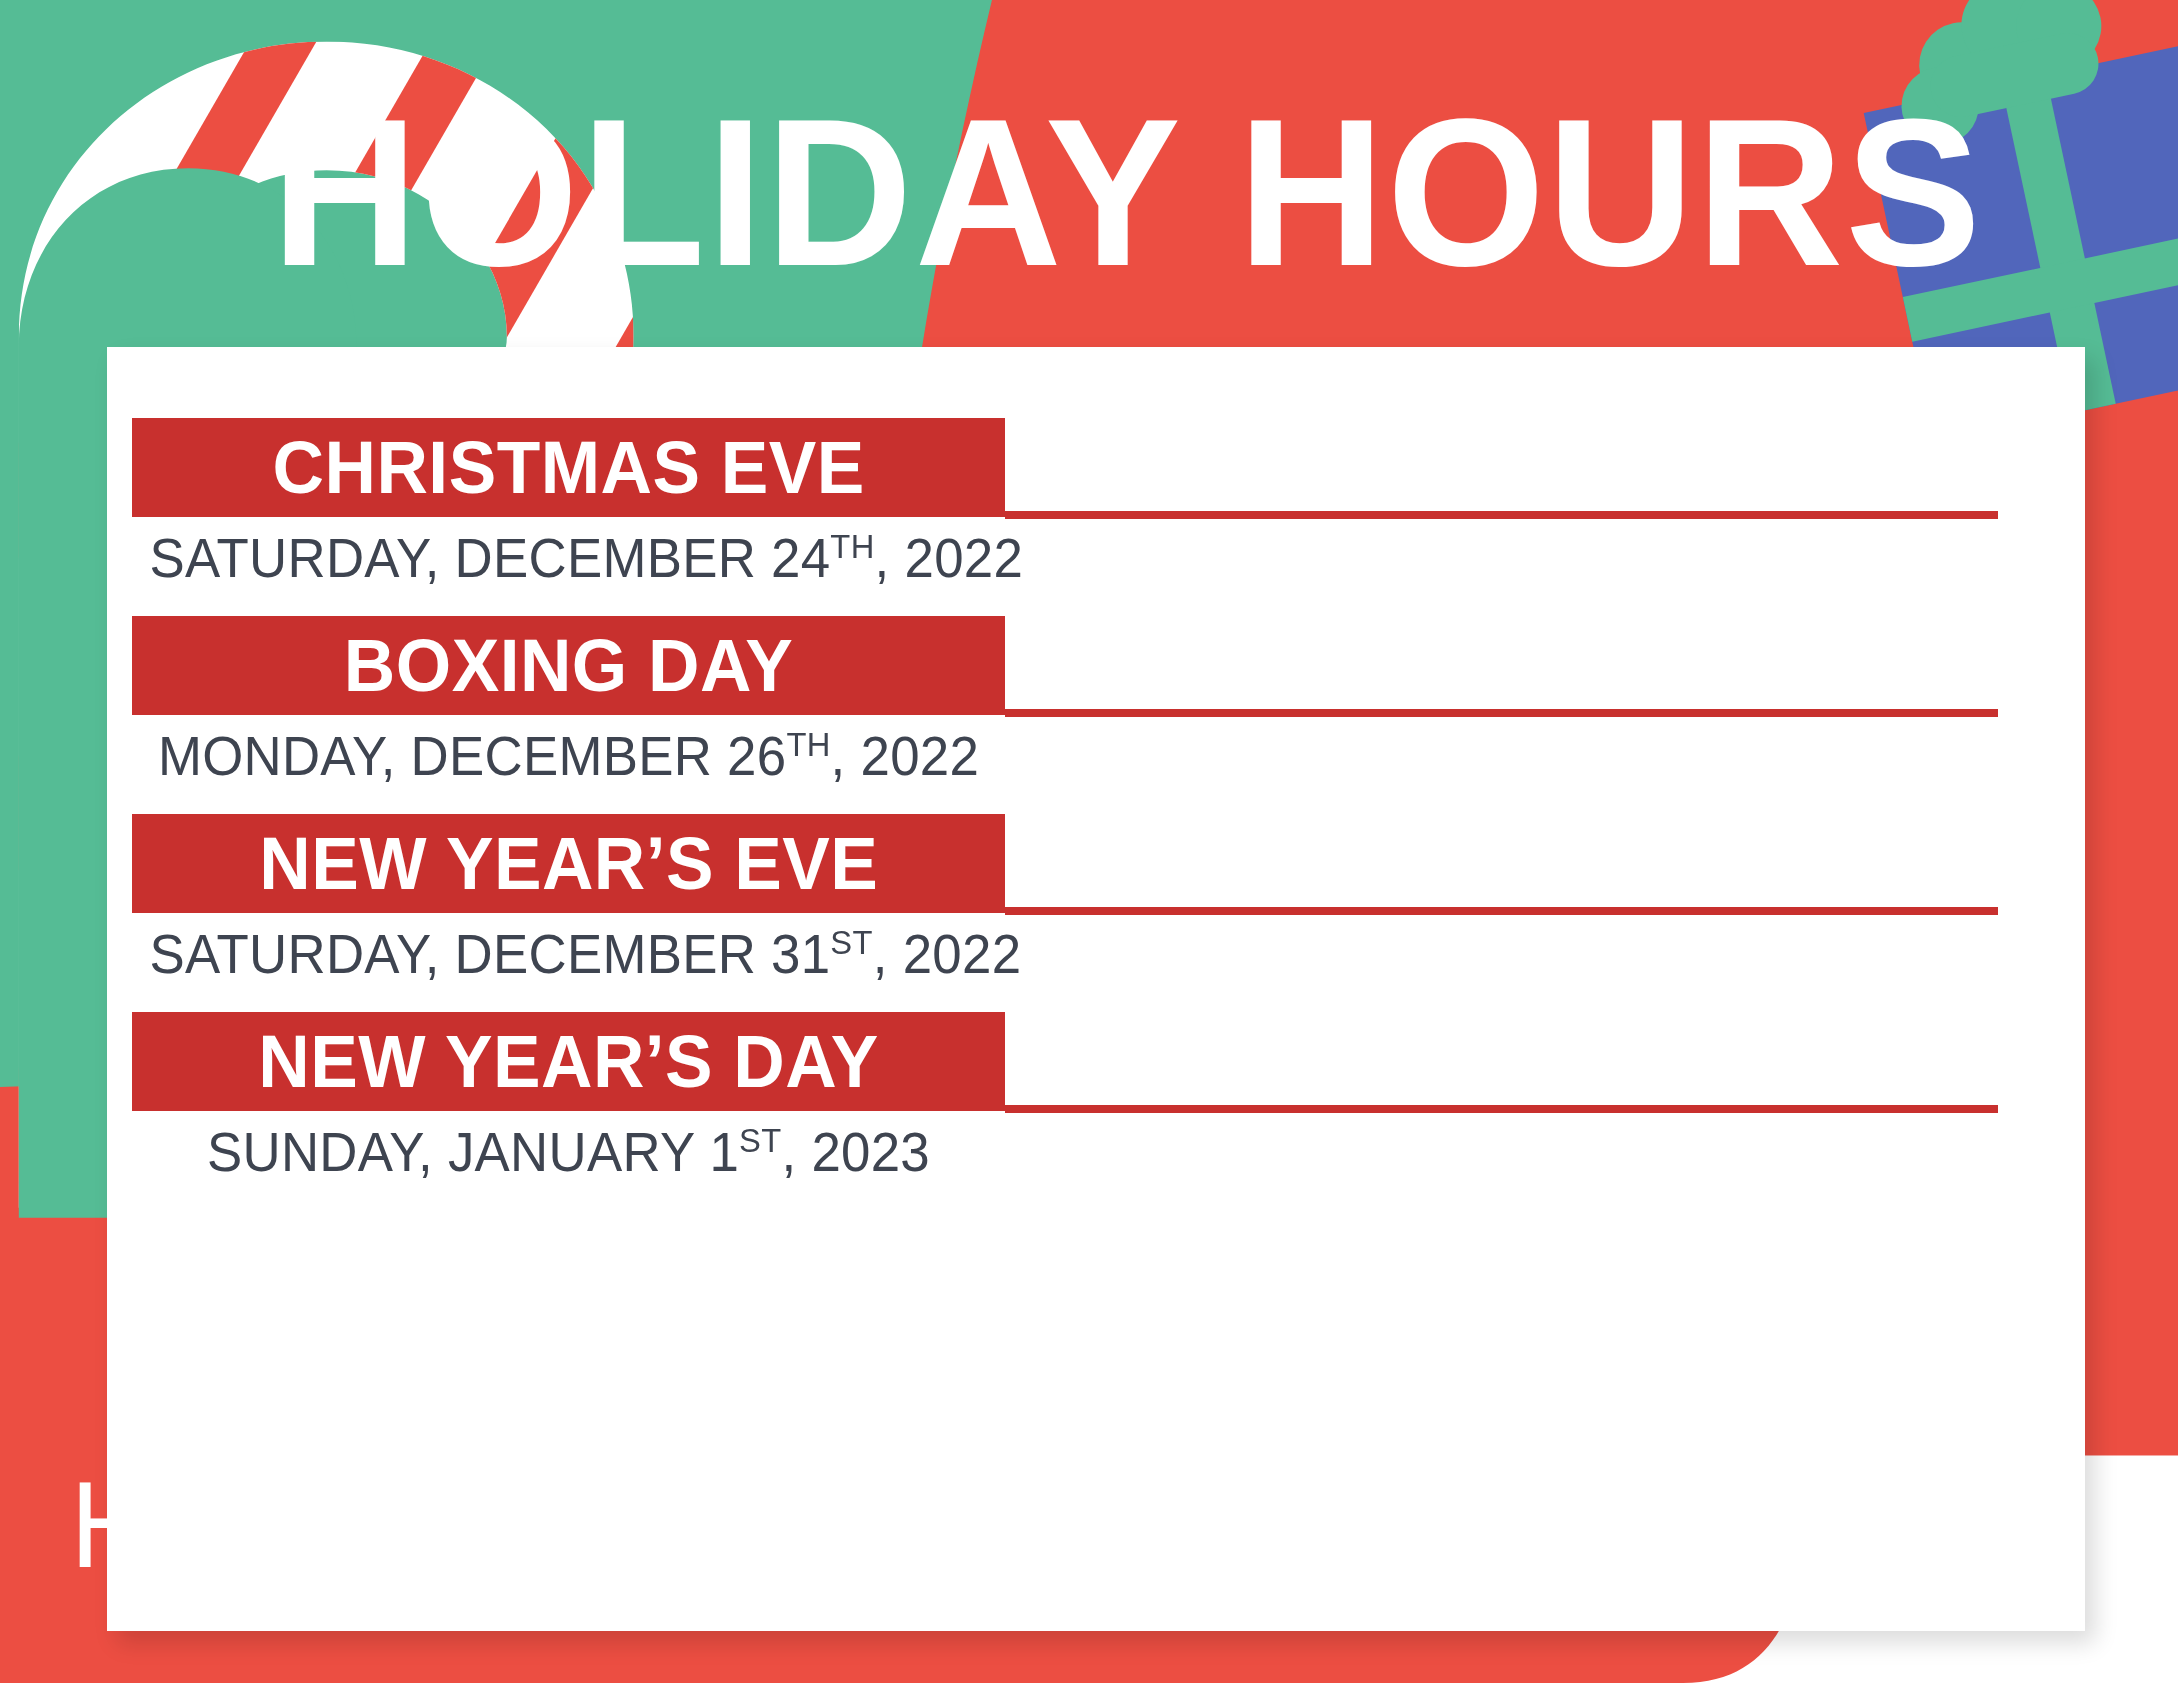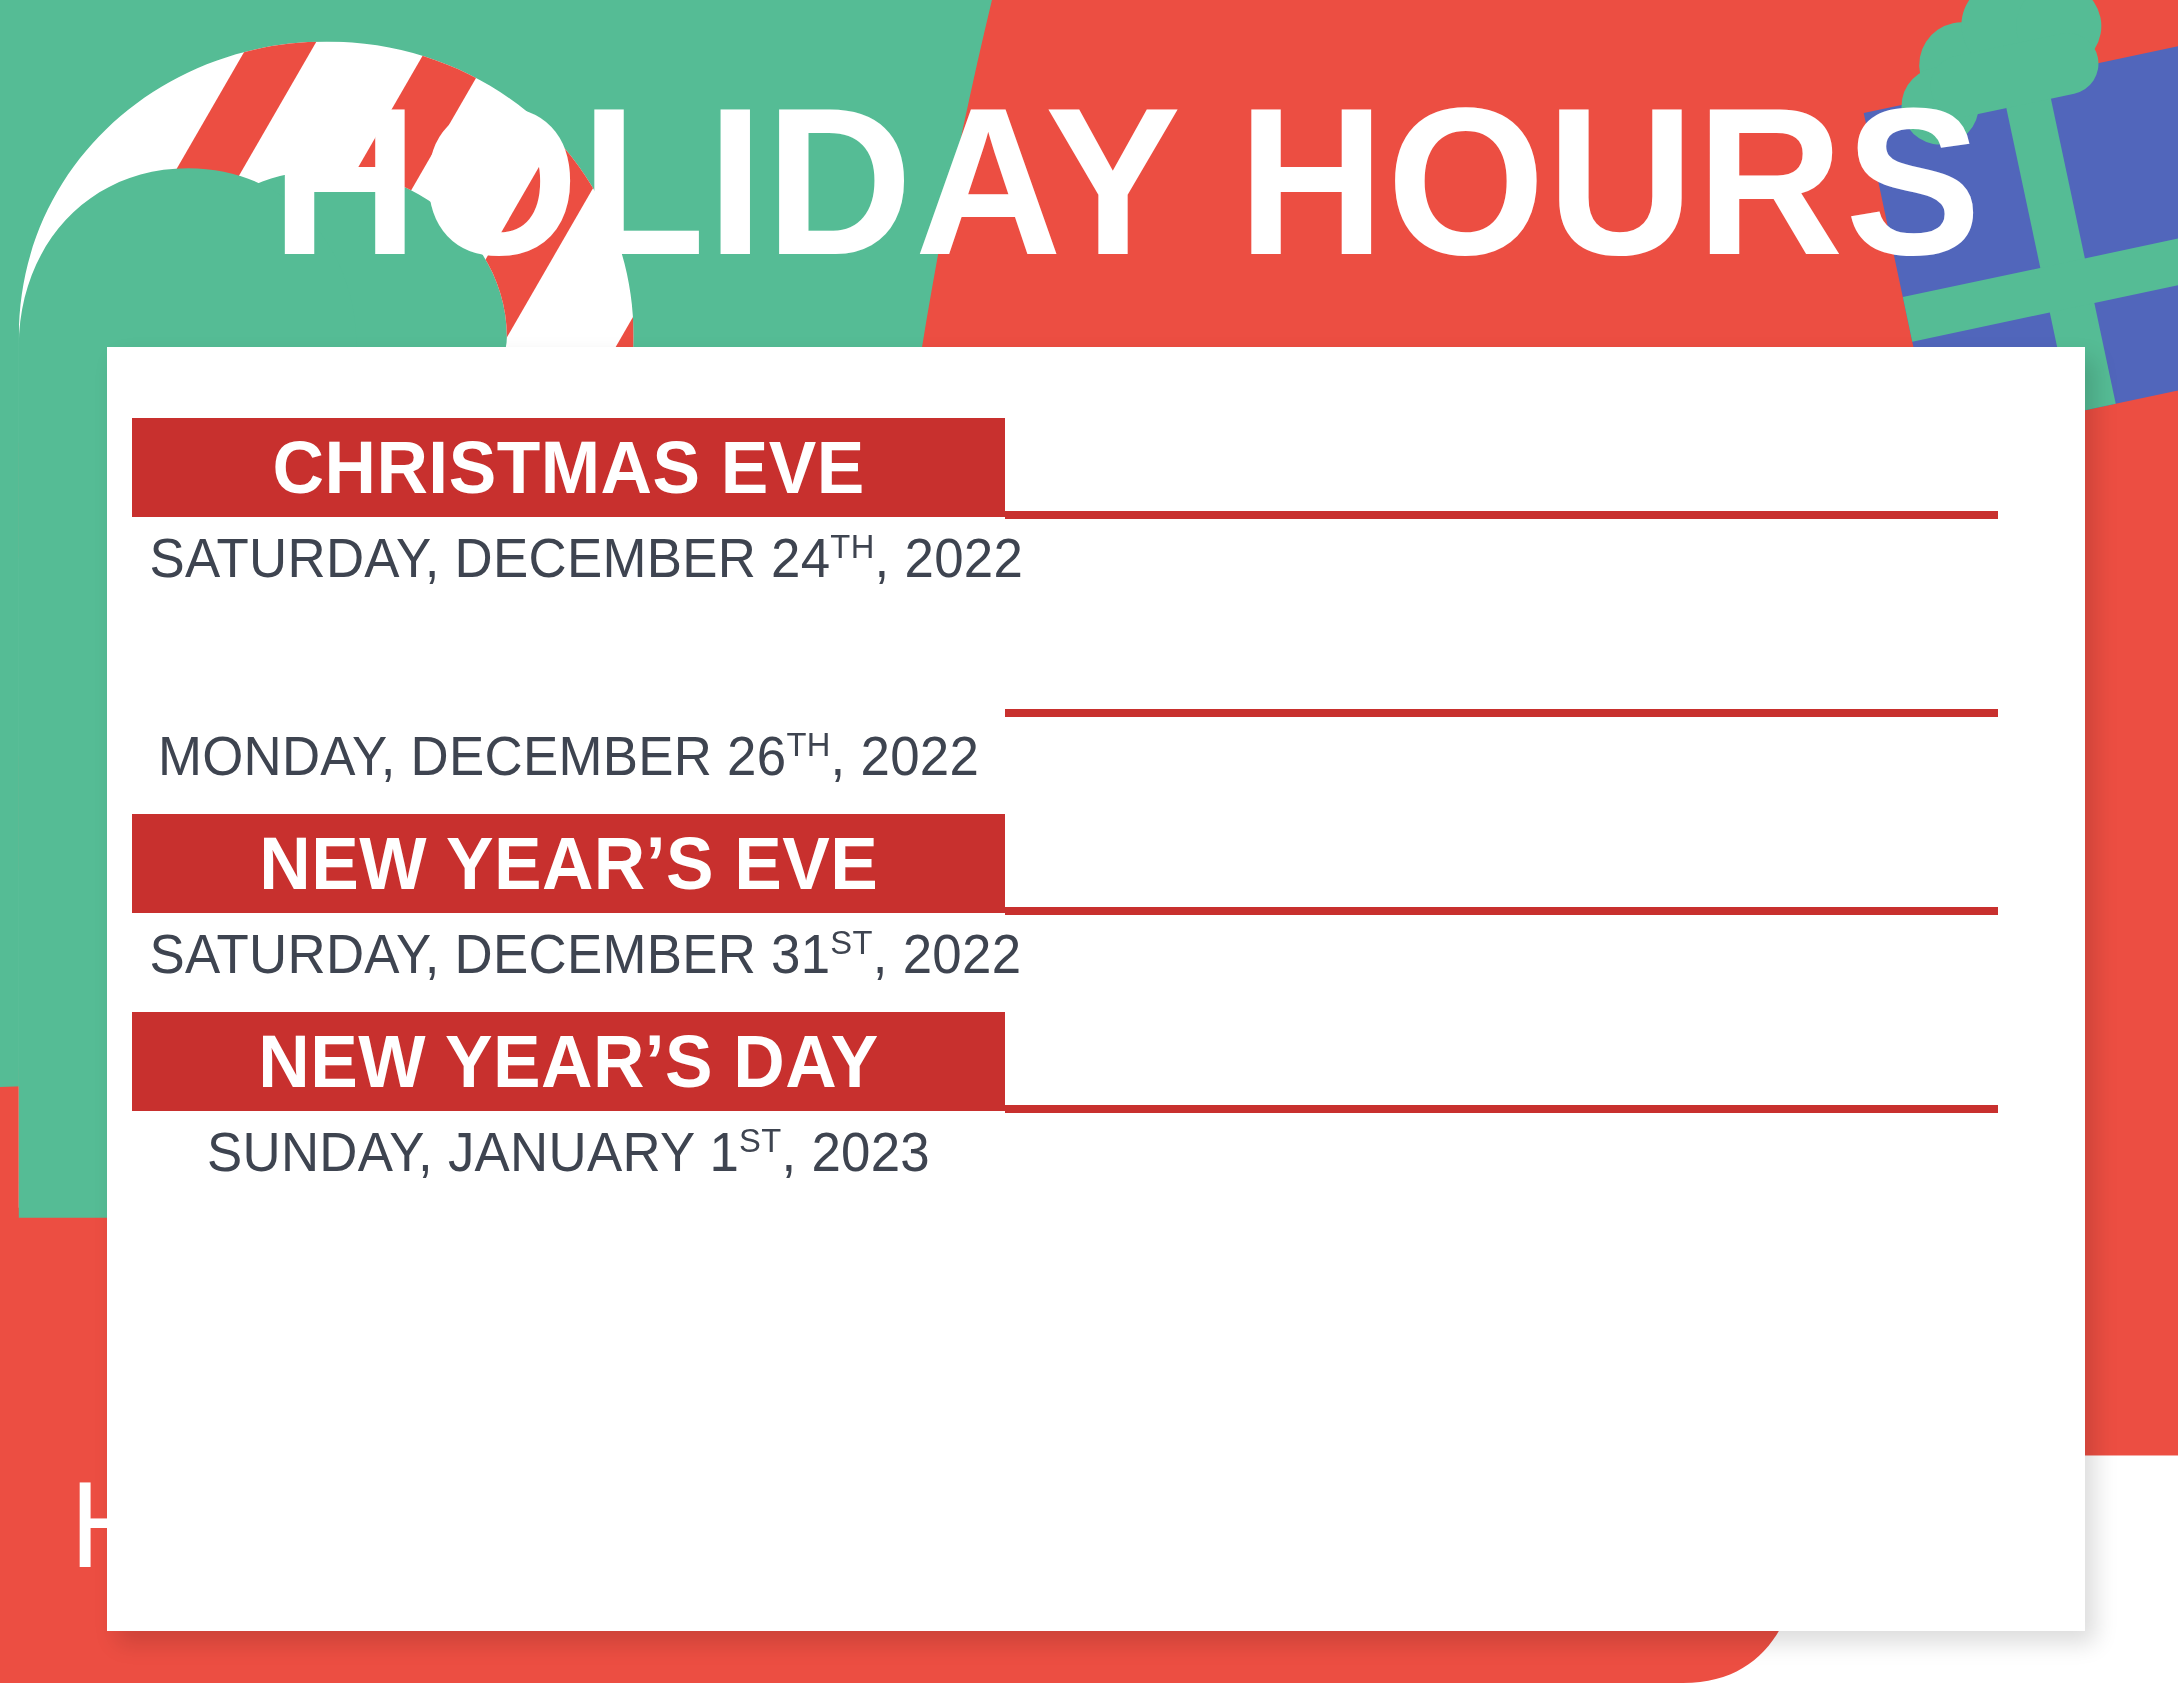--- a/index.html
+++ b/index.html
@@ -25,21 +25,21 @@
   }
 
   
   .title-wrap {
     position: absolute;
     left: 0;
     top: 83px;
     width: 2178px;
     height: 208px;
     display: flex;
-    align-items: flex-start;
+    align-items: flex-end;
     justify-content: center;
     pointer-events: none;
   }
   .title {
     font-family: "Liberation Sans Narrow", "Liberation Sans", sans-serif;
     font-weight: 700;
     font-size: 210px;
     line-height: 0.94;
     letter-spacing: 2px;
     color: #ffffff;
@@ -315,20 +315,23 @@
       <div class="row">
         <div class="banner">
           <span class="banner-label">CHRISTMAS EVE</span>
         </div>
         <div class="rule"></div>
         <div class="subdate"><span>SATURDAY, DECEMBER 24</span><sup>TH</sup><span>, 2022</span></div>
       </div>
 
 
       <div class="row">
+        <div class="banner">
+          <span class="banner-label">BOXING DAY</span>
+        </div>
         <div class="rule"></div>
         <div class="subdate"><span>MONDAY, DECEMBER 26</span><sup>TH</sup><span>, 2022</span></div>
       </div>
 
       <div class="row">
         <div class="banner">
           <span class="banner-label">NEW YEAR’S EVE</span>
         </div>
         <div class="rule"></div>
         <div class="subdate"><span>SATURDAY, DECEMBER 31</span><sup>ST</sup><span>, 2022</span></div>

